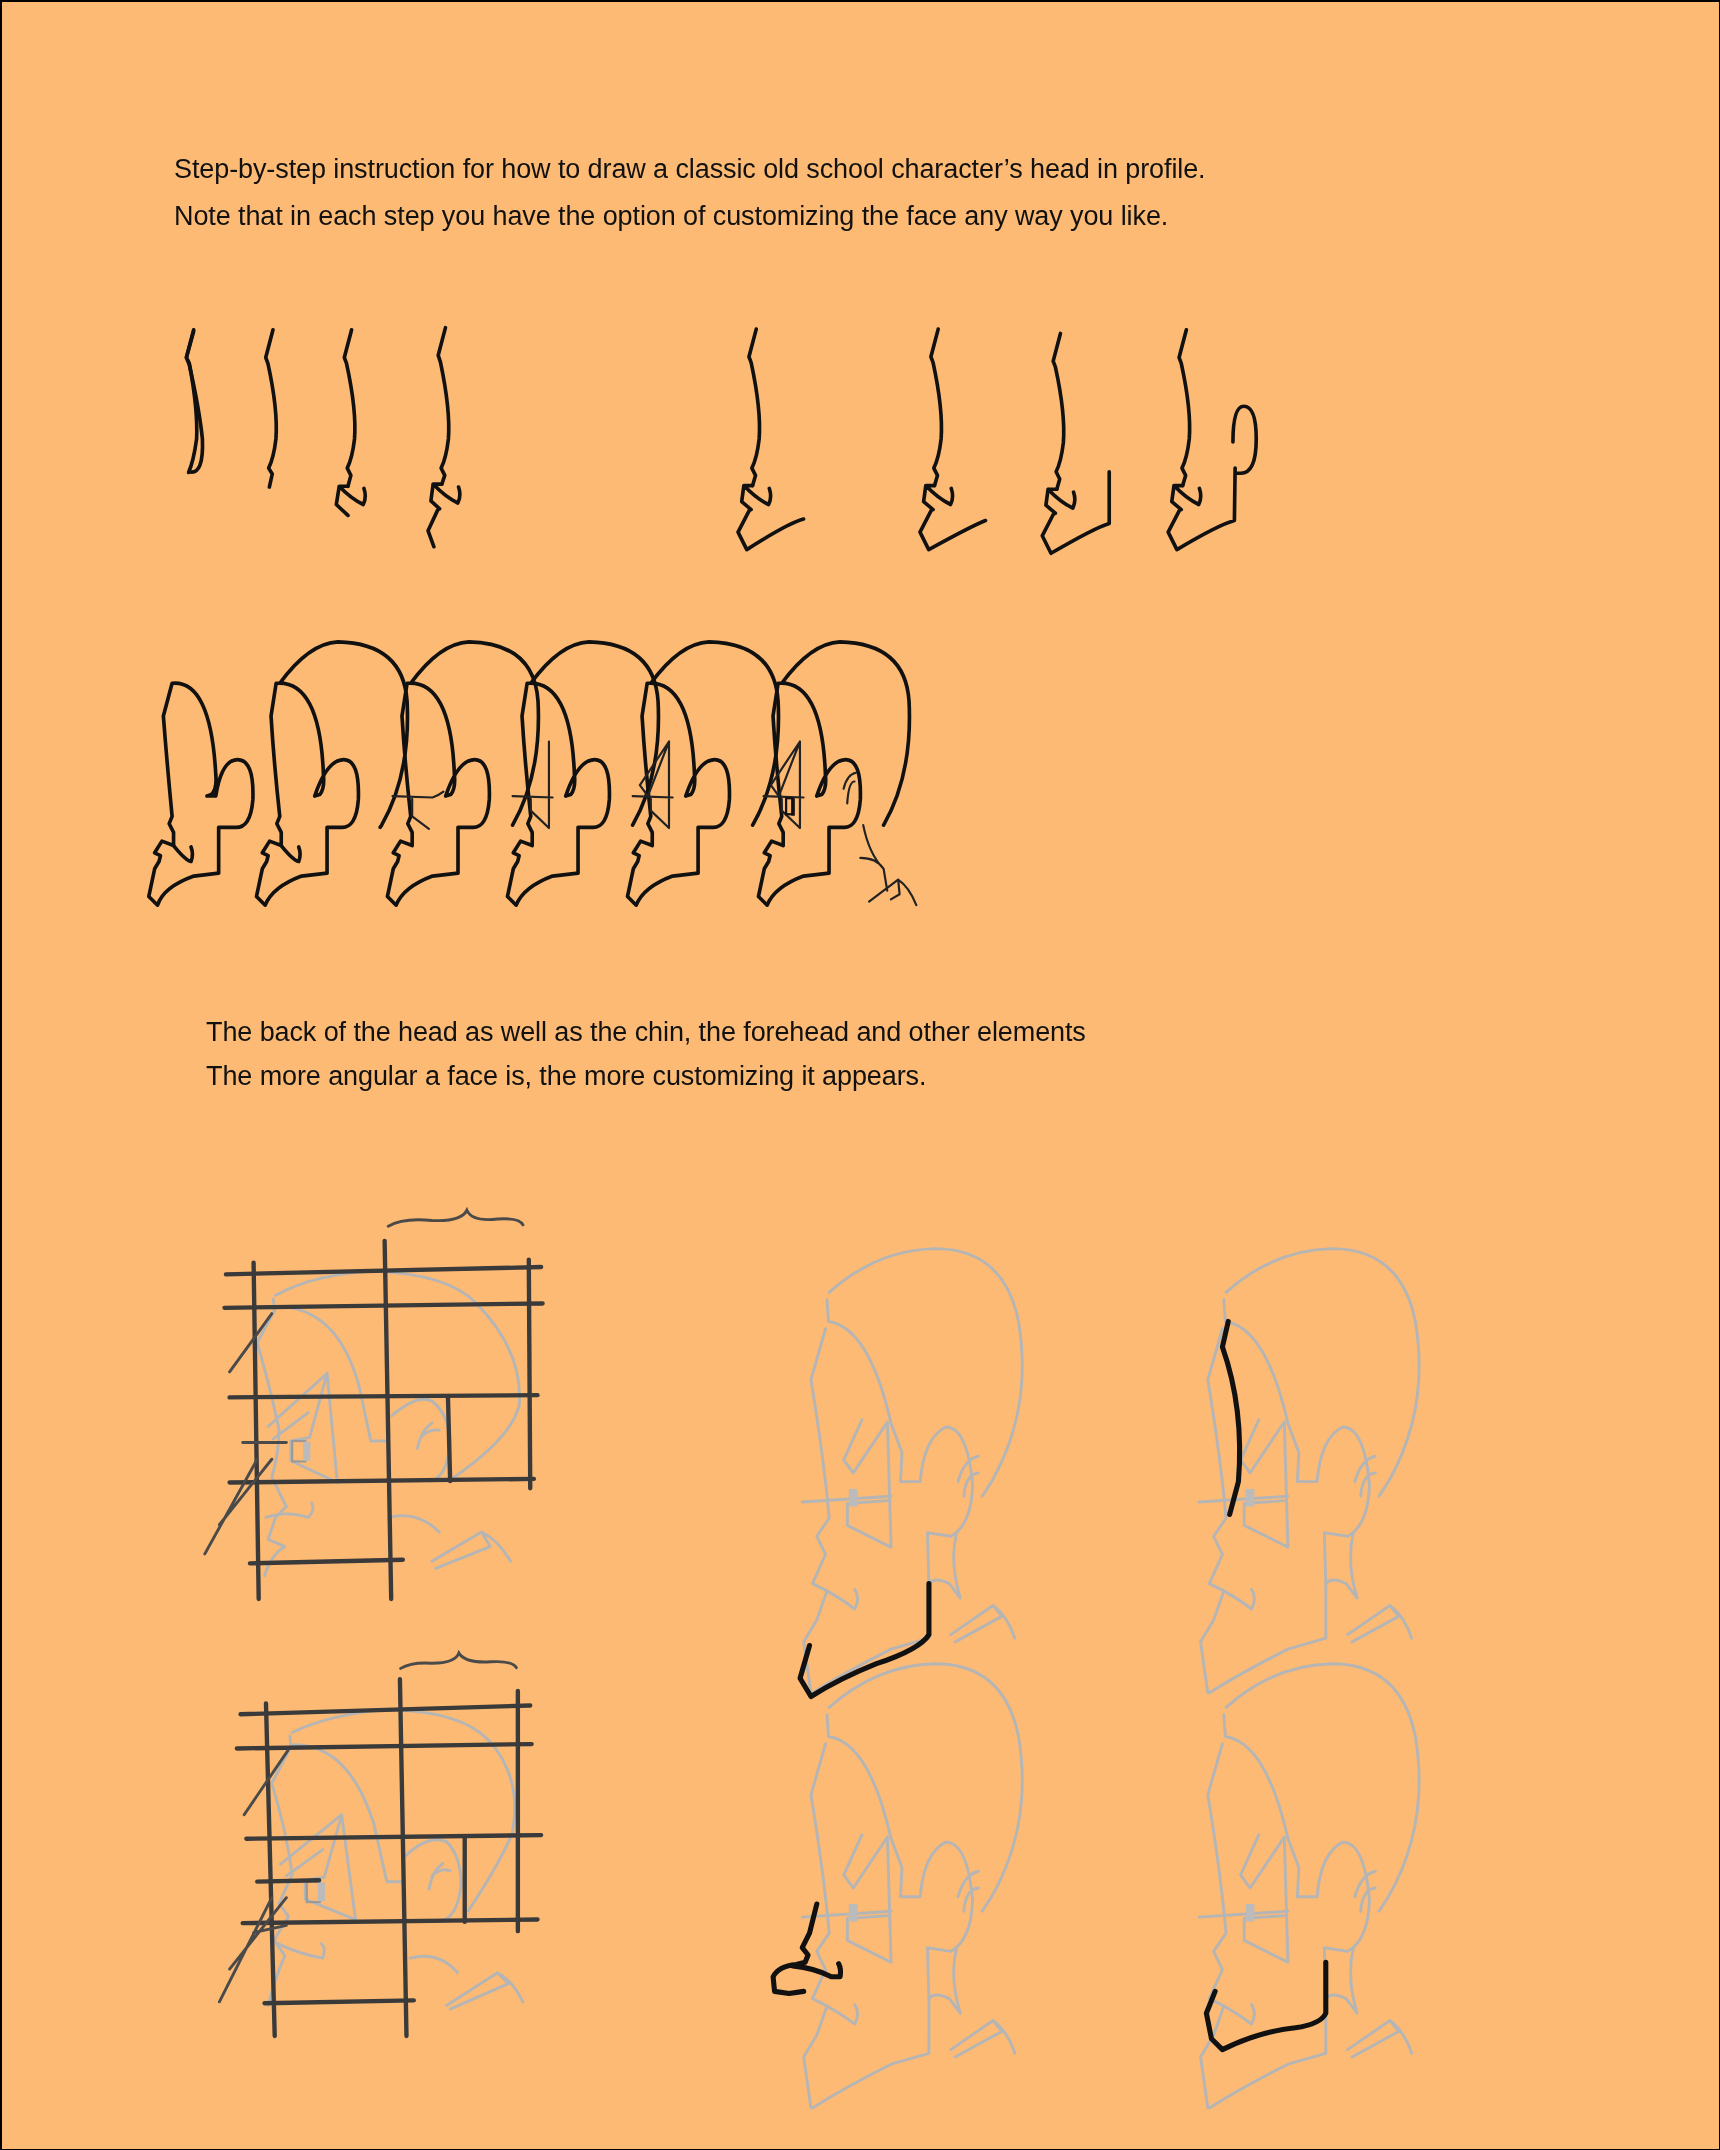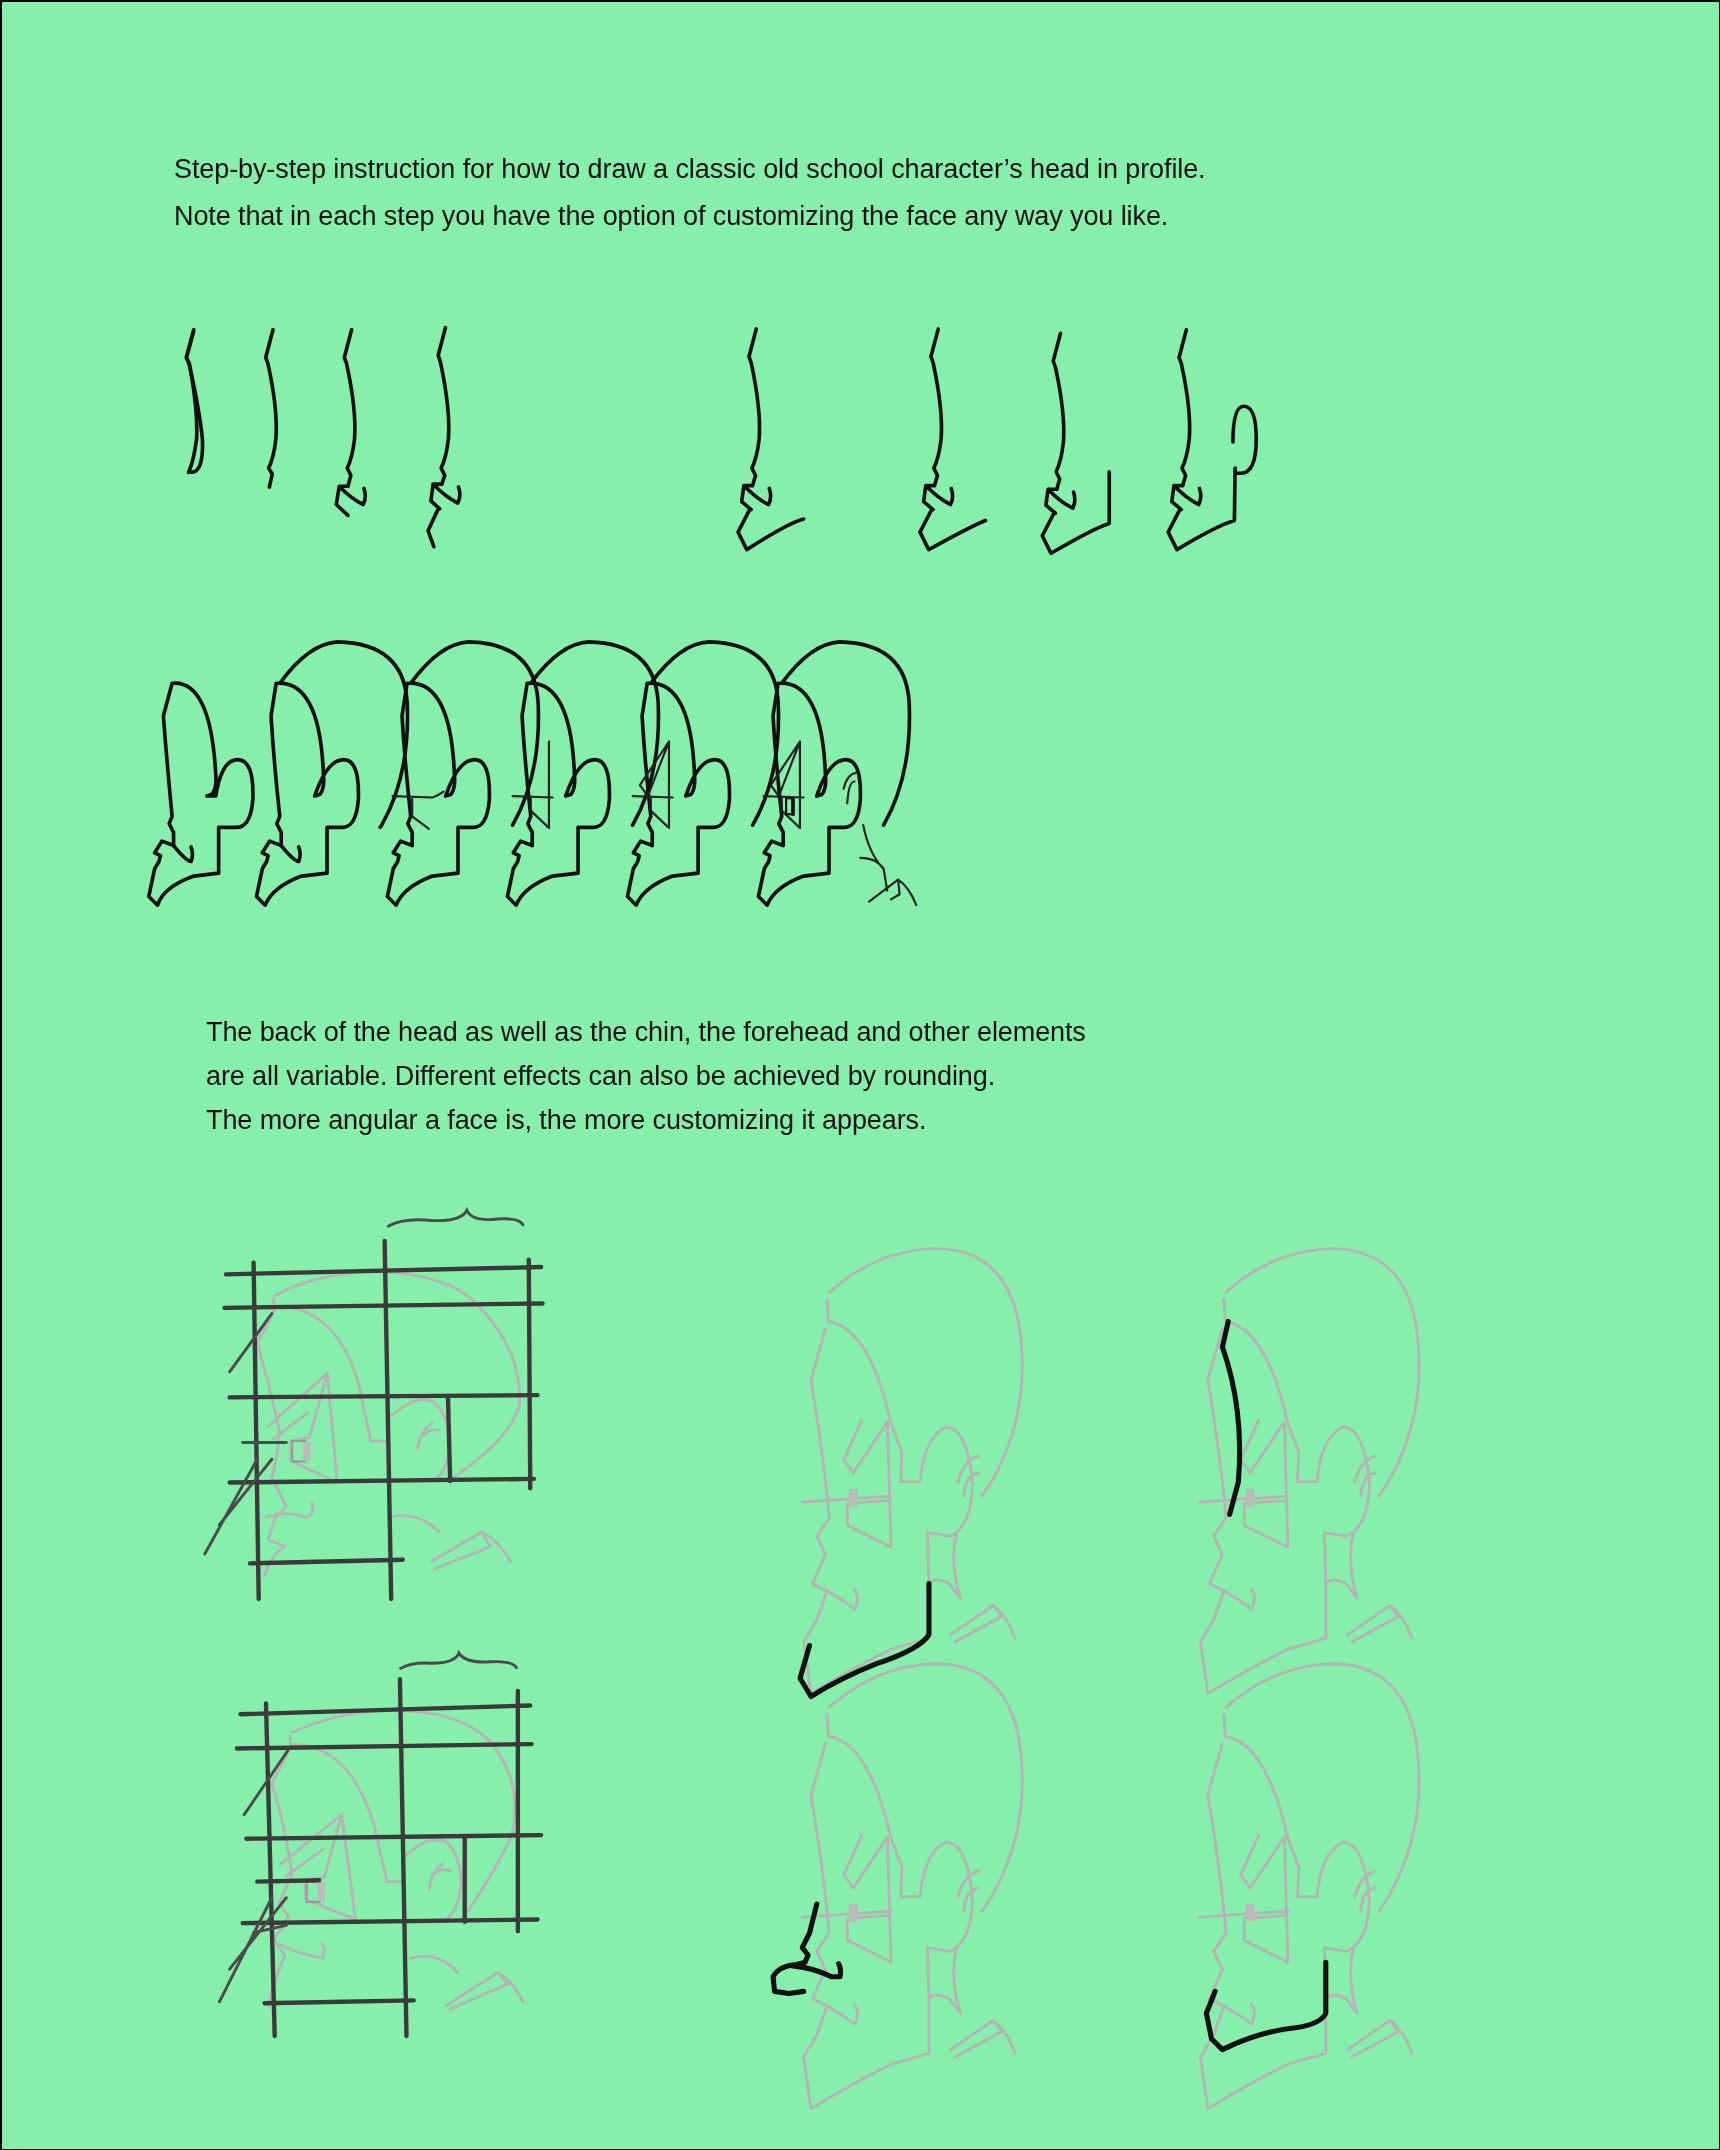--- a/index.html
+++ b/index.html
@@ -3,21 +3,21 @@
 <meta charset="utf-8">
 <style>
   html, body { margin: 0; padding: 0; background: #ffffff; }
   body { width: 1721px; height: 2151px; position: relative; overflow: hidden; }
   .page {
     position: absolute; left: 0; top: 0;
     width: 1721px; height: 2151px;
     box-sizing: border-box;
     border-top: 2.2px solid #000; border-left: 2.2px solid #000;
     border-right: 2.9px solid #000; border-bottom: 2.9px solid #000;
-    background: #86efac;
+    background: #fdba74;
   }
   .para {
     position: absolute;
     font-family: "Liberation Sans", sans-serif;
     font-size: 27px;
     color: #111;
     letter-spacing: -0.1px;
     margin: 0;
   }
   .para .line { display: block; white-space: nowrap; }
@@ -107,21 +107,20 @@
       <path class="thin" d="M535 1090 L590 1092 M560 1094 L560 1110 L585 1134 L585 1015 L545 1075 L556 1090 L585 1015"></path>
       <rect x="566" y="1093" width="9" height="22" fill="none" stroke="#111" stroke-width="3"></rect>
       <rect x="573" y="1093" width="5" height="24" fill="#111"></rect>
       <path class="thin" d="M645 1080 Q650 1060 662 1058 M650 1100 Q652 1070 660 1070"></path>
       <path class="thin" d="M672 1130 Q680 1170 700 1190 L705 1220 M668 1175 Q690 1175 700 1190 M680 1235 L720 1205 L722 1225 L710 1232 M720 1205 Q735 1215 745 1240"></path>
     </g>
   </svg>
 
   <p class="para" id="notes">
     <span class="line">The back of the head as well as the chin, the forehead and other elements</span>
-    <span class="line">are all variable. Different effects can also be achieved by rounding.</span>
     <span class="line">The more angular a face is, the more customizing it appears.</span>
   </p>
 
   <svg class="art" style="left:197px;top:1195px" width="364" height="408" viewBox="0 0 500 560">
     <path class="gridthin" d="M260 40 Q280 28 320 32 Q360 34 368 18 Q375 34 410 30 Q440 28 445 38"></path>
     <g class="grey">
       <path d="M105 135 Q160 105 240 102 Q340 105 380 145 Q445 210 440 285 Q430 330 350 385"></path>
       <path d="M105 150 Q190 150 220 260 L236 335 L256 335 M102 140 L104 155 L80 200 Q100 270 110 320 Q110 350 100 385 L120 425 L105 440 L95 470 L118 480 Q100 490 90 520"></path>
       <path d="M176 242 L190 392 L126 362 L126 335 L152 330 L176 242 M95 315 L176 242 M102 332 L150 296"></path>
       <path d="M265 300 Q300 270 320 280 Q345 300 345 340 Q340 385 318 390 M300 345 Q305 320 320 310 M305 330 Q315 318 330 320"></path>

